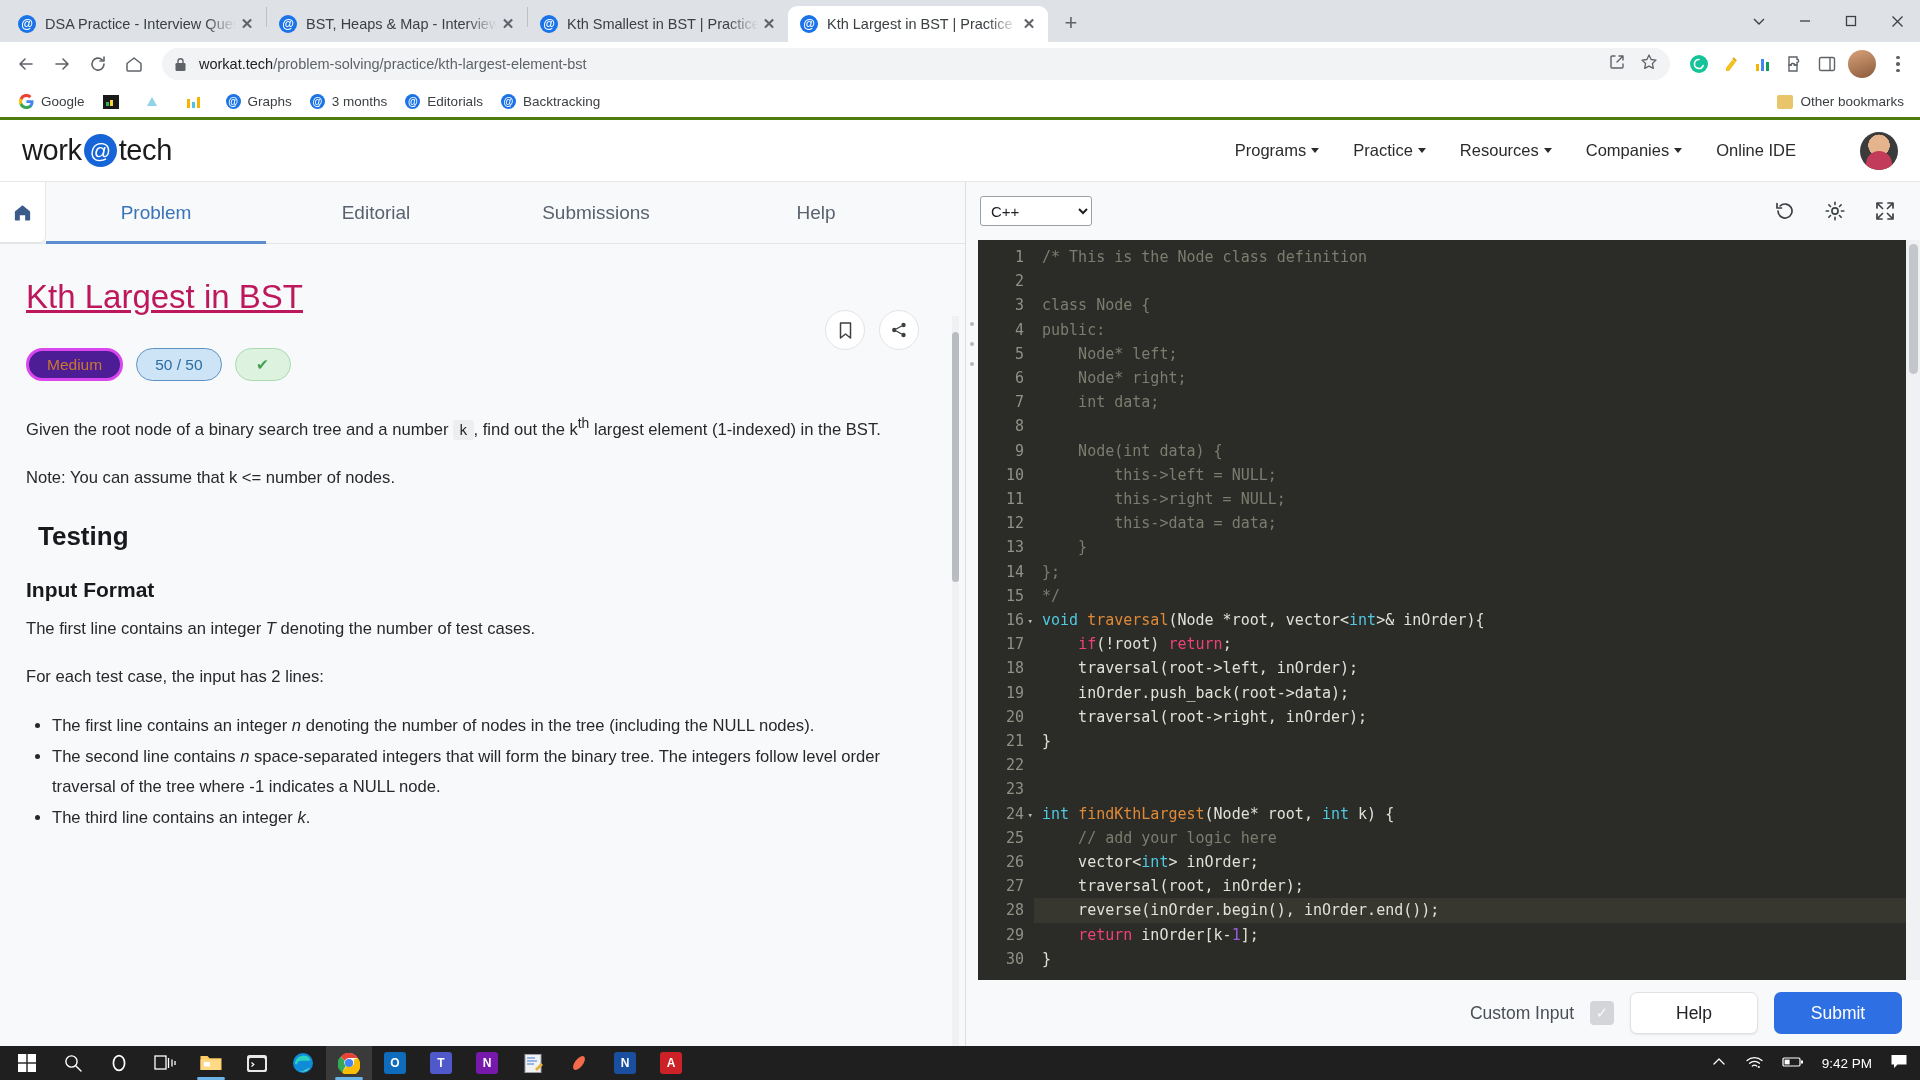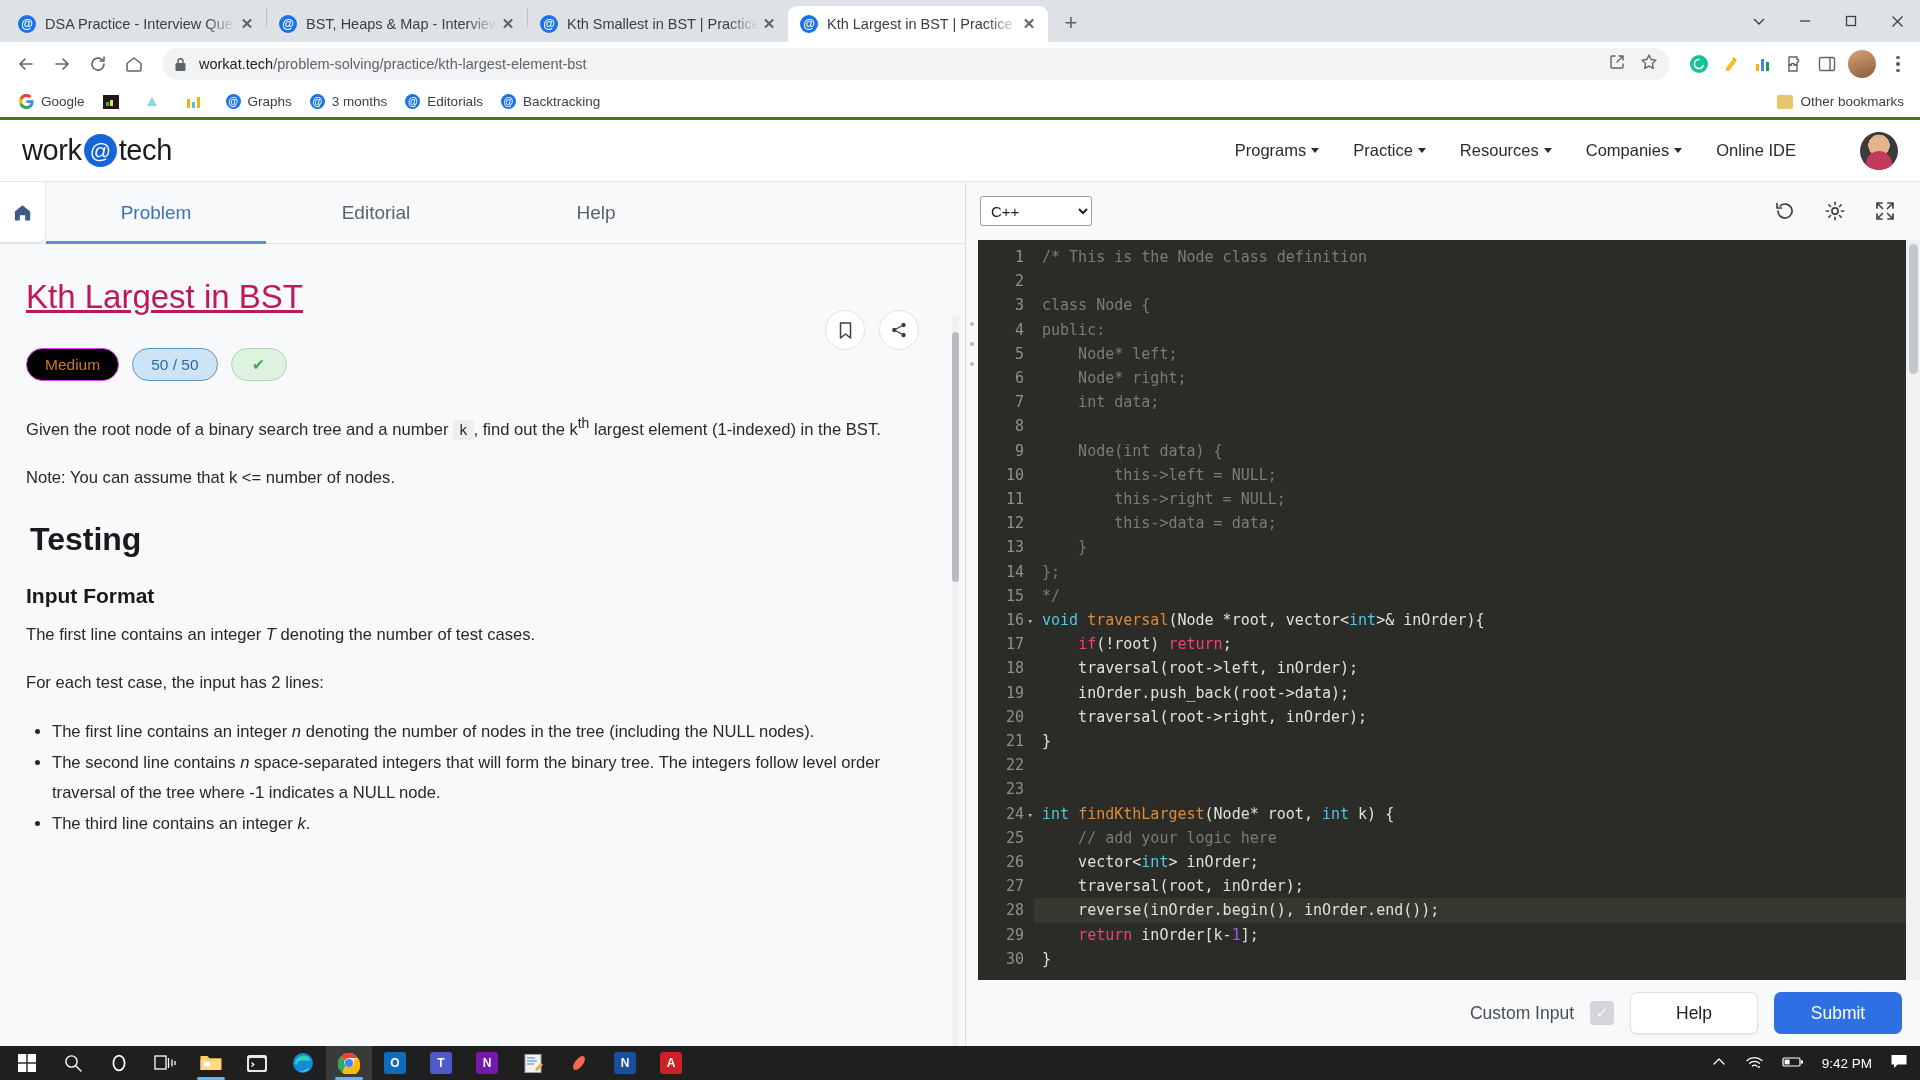--- a/index.html
+++ b/index.html
@@ -144,34 +144,34 @@
   .ptab.active::after {
     content: ""; position: absolute; left: 0; right: 0; bottom: -1px; height: 3px; background: #5b8dd0;
   }
   .content-scroll { flex: 1 1 auto; overflow: hidden; padding: 34px 26px 0 26px; position: relative; background:#f8f9fa;}
   .prob-title { font-size: 33px; font-weight: 400; color: #be185d; margin-bottom: 32px; text-decoration: underline; }
   .badges-row { display: flex; align-items: center; gap: 13px; margin-bottom: 30px; }
   .badge {
     height: 33px; border-radius: 17px; display: flex; align-items: center;
     justify-content: center; padding: 0 18px; font-size: 15.5px;
   }
-  .badge.diff { background: #000000; border: 1px solid #d946ef; color: #c87a2c; }
+  .badge.diff { background: #4c1d95; border: 3px solid #d946ef; color: #c87a2c; }
   .badge.score { background: #cde4f7; border: 1px solid #5d93c4; color: #2b6ca3; }
   .badge.done { background: #ddf3e0; border: 1px solid #a9d9b0; color: #44a055; width: 56px; padding:0; }
   .icon-round {
     width: 40px; height: 40px; border-radius: 20px; background: #fff;
     border: 1px solid #e1e3e6; display: flex; align-items: center; justify-content: center;
   }
   .title-actions { position: absolute; right: 46px; top: 66px; display: flex; gap: 14px; }
   .ptext { font-size: 16.6px; line-height: 1.78; color: #26282b; margin-bottom: 19px; }
   .code-inline {
     background: #eceef0; border-radius: 3px; padding: 2px 6px;
     font-family: "DejaVu Sans Mono", monospace; font-size: 14px;
   }
-  h2.sec { font-size: 32px; font-weight: 600; color: #17191c; margin: 28px 4px 22px; }
+  h2.sec { font-size: 26px; font-weight: 600; color: #17191c; margin: 28px 12px 22px; }
   h3.sub { font-size: 21px; font-weight: 600; color: #17191c; margin: 26px 0 12px; }
   ul.blist { margin: 0 0 6px 26px; }
   ul.blist li { font-size: 16.6px; line-height: 1.78; color: #26282b; margin-bottom: 2px; }
   .lscroll {
     position: absolute; right: 6px; top: 88px; width: 7px; height: 250px;
     background: #b9bcc0; border-radius: 4px;
   }
   .lscroll-track { position:absolute; right:6px; top:72px; bottom:0; width:7px; background:#f0f1f3;}
 
   
@@ -487,20 +487,23 @@
           <div class="home-btn">
             <svg width="21" height="21" viewBox="0 0 22 22">
                 <path d="M3 10L11 3.5 19 10v8.5a.8.8 0 0 1-.8.8h-4.4v-5.4H8.2v5.4H3.8a.8.8 0 0 1-.8-.8z" fill="#3c5a8a"></path>
               </svg>
           </div>
           <div class="ptab active">
               <span>Problem</span>
             </div>
           <div class="ptab">
               <span>Editorial</span>
+            </div>
+          <div class="ptab">
+              <span>Submissions</span>
             </div>
           <div class="ptab">
               <span>Help</span>
             </div>
         </div>
 
         <div class="content-scroll">
           <h1 class="prob-title">Kth Largest in BST</h1>
 
           <div class="badges-row">

